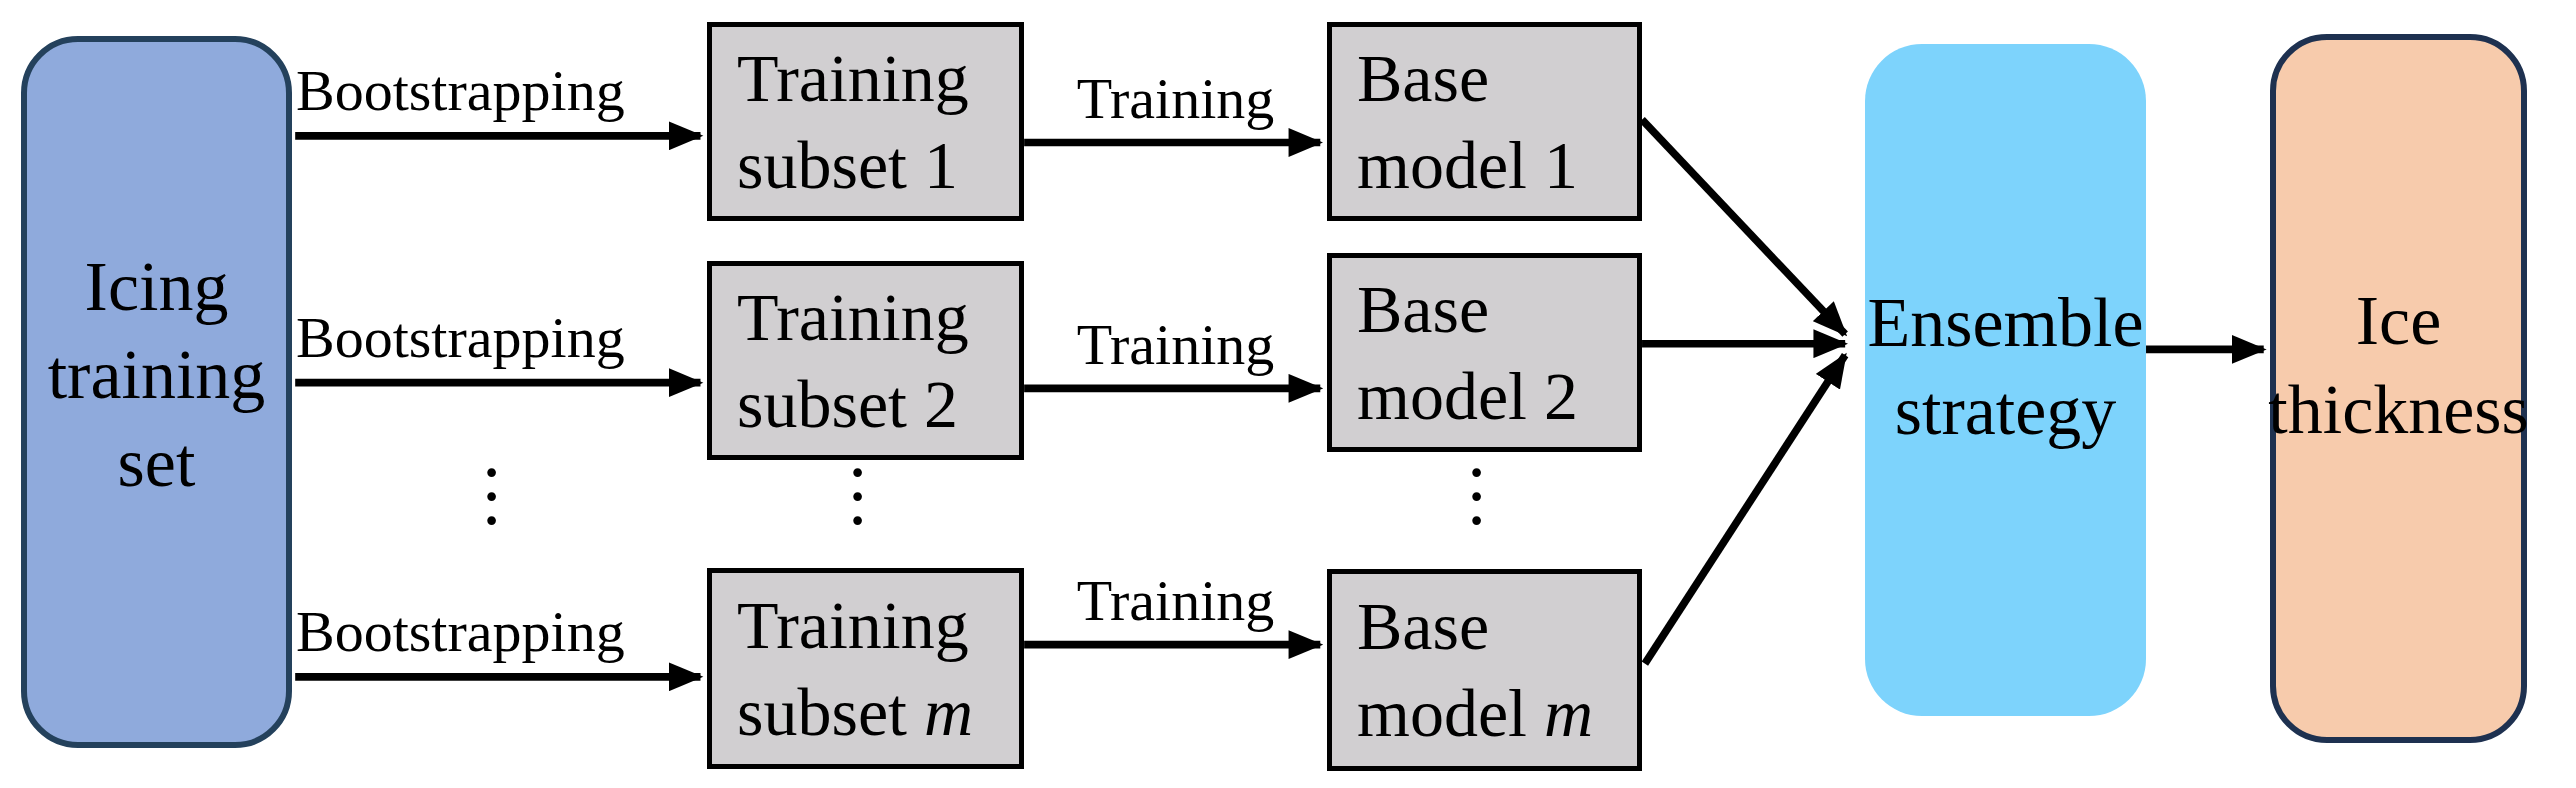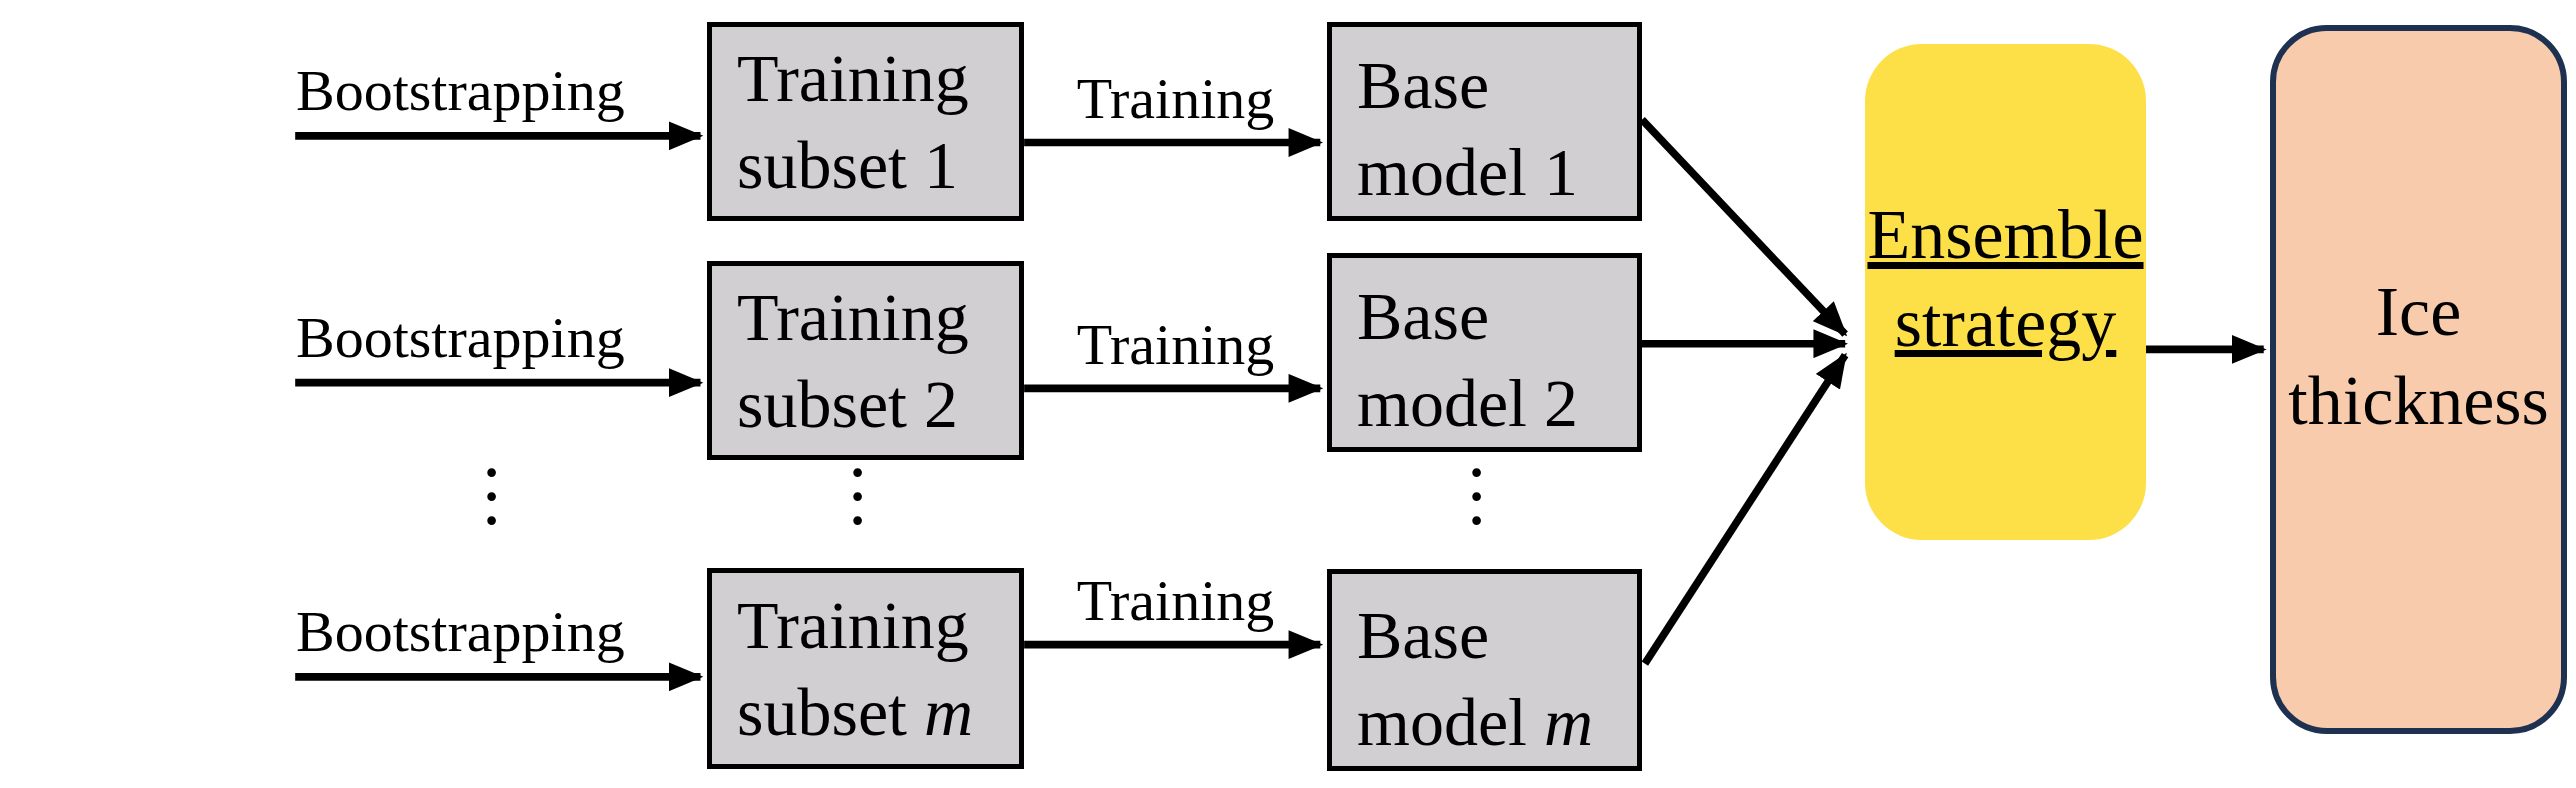--- a/index.html
+++ b/index.html
@@ -24,30 +24,30 @@
     left:21px;top:36px;width:271px;height:712px;
     background:#8FAADC;border:6.6px solid #24415C;
   }
   .icing .txt{margin-top:-34px;}
   .graybox{
     left:707px;width:317px;height:199px;
     background:#D1CFD1;border:5.7px solid #000;
     justify-content:flex-start;text-align:left;
   }
   .graybox .inner{padding-left:25px;font-size:68px;line-height:87px;}
-  .modelbox{left:1327px;width:315px;align-items:flex-end;}
+  .modelbox{left:1327px;width:315px;}
   .s1{top:22px;} .s2{top:261px;} .s3{top:568px;height:201px;}
   .m1{top:22px;} .m2{top:253px;} .m3{top:569px;height:202px;}
   .ensemble{
-    left:1865px;top:44px;width:281px;height:496px;
-    background:#fde047;border:none;text-decoration:underline;
+    left:1865px;top:44px;width:281px;height:672px;
+    background:#7dd3fc;border:none;
   }
   .ensemble .txt{margin-top:-26.6px;}
   .ice{
-    left:2270px;top:25px;width:297px;height:709px;
+    left:2270px;top:34px;width:257px;height:709px;
     background:#F7CBAC;border:6.6px solid #1E3150;
   }
   .ice .txt{margin-top:-46px;}
   .edge-label{
     position:absolute;
     font-size:58px;line-height:76px;white-space:nowrap;
   }
   .boot{left:296px;}
   .train{left:1024px;width:303px;text-align:center;}
   .bl1{top:53px;} .bl2{top:300px;} .bl3{top:594px;}
@@ -76,20 +76,25 @@
     <line x1="311" y1="713" x2="738" y2="713" marker-end="url(#ah)"></line>
     <line x1="1079" y1="150" x2="1391" y2="150" marker-end="url(#ah)"></line>
     <line x1="1079" y1="409" x2="1391" y2="409" marker-end="url(#ah)"></line>
     <line x1="1079" y1="679" x2="1391" y2="679" marker-end="url(#ah)"></line>
     <line x1="1730" y1="126" x2="1944" y2="352" marker-end="url(#ah)"></line>
     <line x1="1730" y1="362" x2="1944" y2="362" marker-end="url(#ah)"></line>
     <line x1="1733" y1="699" x2="1944" y2="374" marker-end="url(#ah)"></line>
     <line x1="2261" y1="368" x2="2385" y2="368" marker-end="url(#ah)"></line>
   </svg>
 
+  <div class="node rounded icing">
+    <div class="txt">Icing
+training
+set</div>
+  </div>
 
   <div class="edge-label boot bl1">Bootstrapping</div>
   <div class="edge-label boot bl2">Bootstrapping</div>
   <div class="edge-label boot bl3">Bootstrapping</div>
 
   <div class="node graybox s1">
     <div class="inner">
       <span>Training</span><br>
       <span>subset</span> <span>1</span>
     </div>

